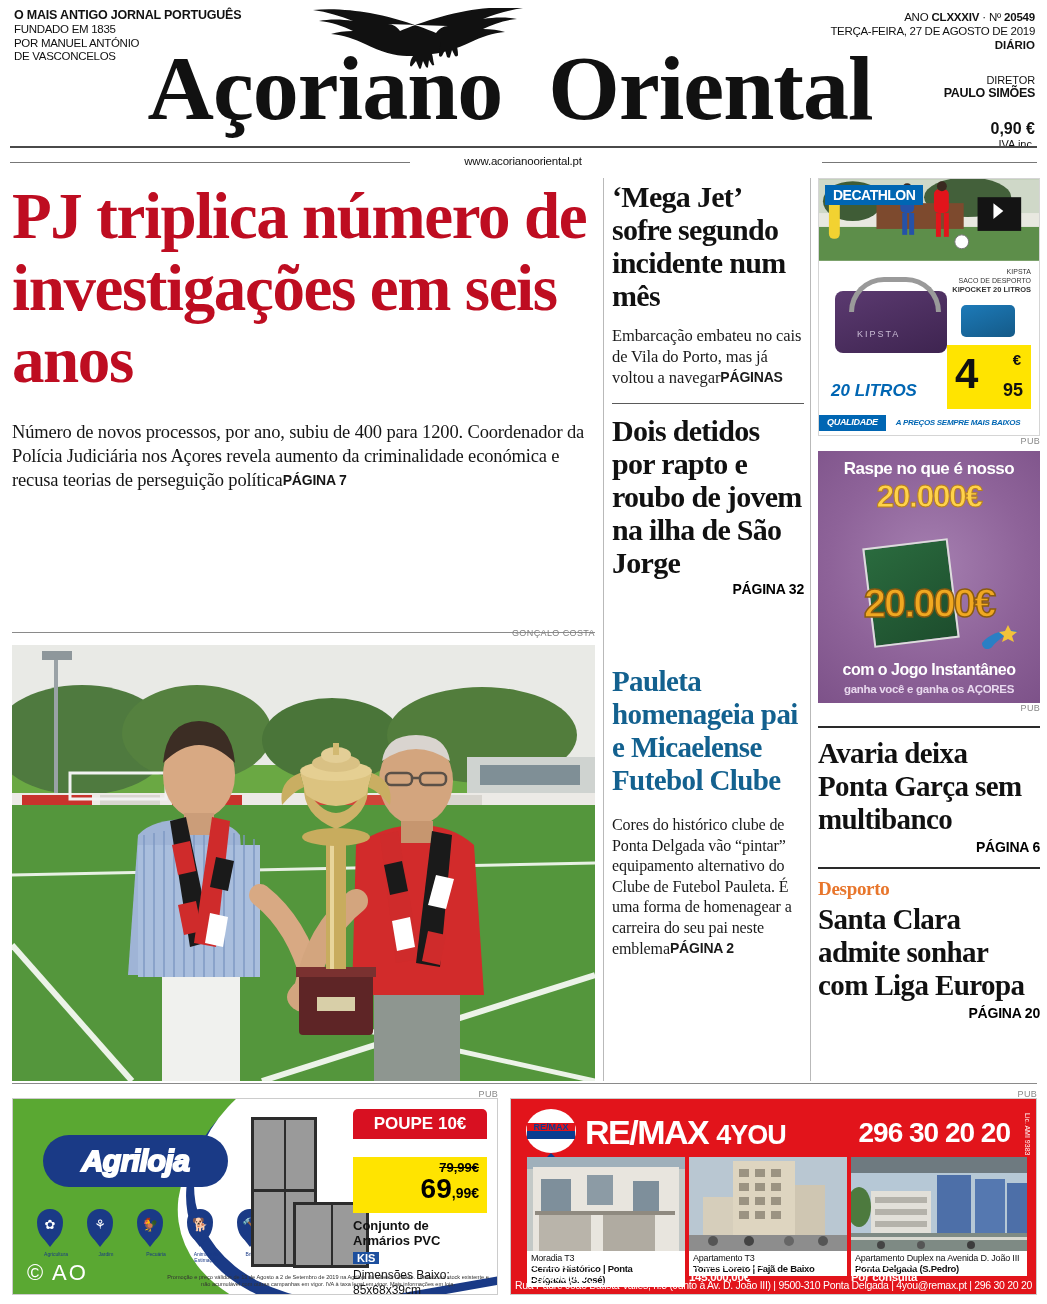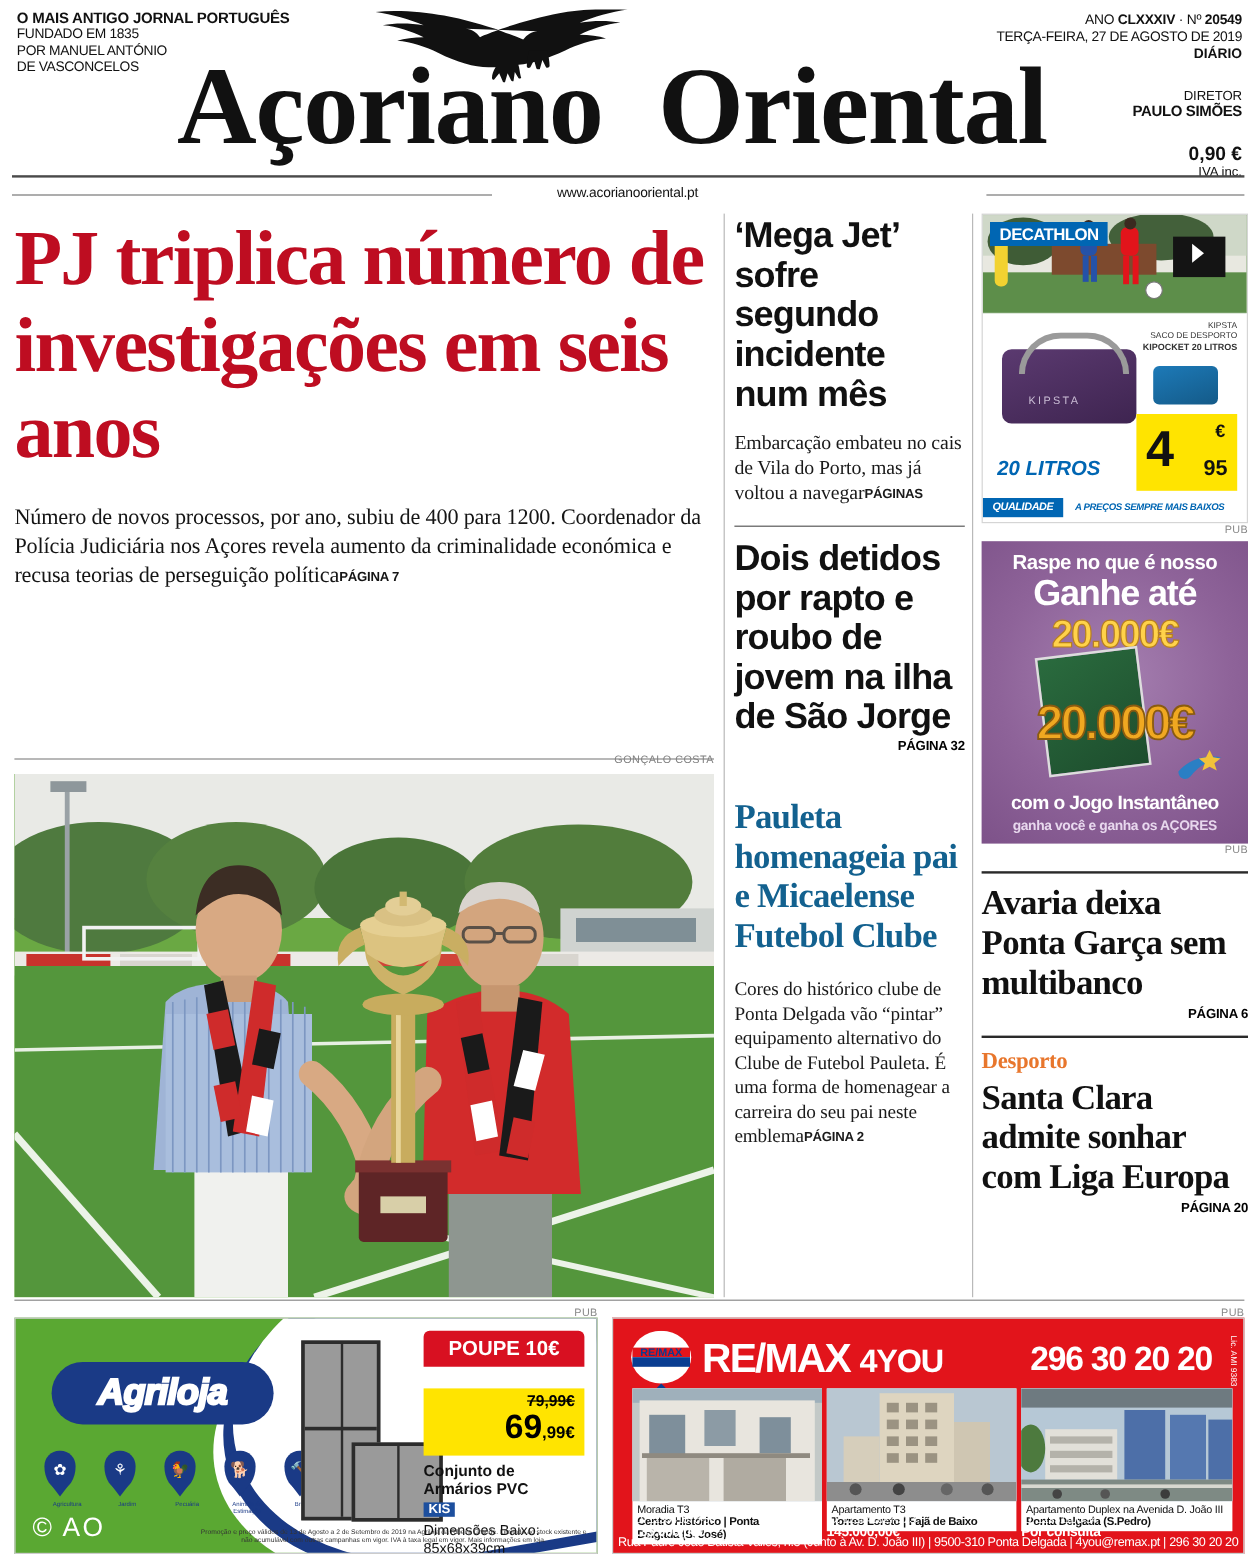--- a/index.html
+++ b/index.html
@@ -71,27 +71,27 @@
   
   .lead-h {
     color:#be0d21; font-family:"Liberation Serif", serif; font-weight:700;
     font-size: 65px; line-height: 72px; letter-spacing: -1.4px;
   }
   .lead-sub {
     margin-top: 24px; font-size: 18.5px; line-height: 24px; color:#151515;
     letter-spacing:-0.15px;
   }
   .pg {
-    font-family:"Liberation Sans", sans-serif; font-size:11px; font-weight:700;
+    font-family:"Liberation Sans", sans-serif; font-size:14px; font-weight:700;
     letter-spacing:-0.2px; vertical-align: 1px;
   }
 
   
   .b-h {
-    font-family:Liberation Sans, sans-serif; font-weight:700; color:#111;
+    font-family:Liberation Serif, serif; font-weight:700; color:#111;
     font-size: 30px; line-height: 33px; letter-spacing:-0.7px;
   }
   .b-p { margin-top: 13px; font-size: 16.5px; line-height: 21px; color:#1a1a1a; letter-spacing:-0.1px; }
   .b-rule { height:1px; background:#5a5a5a; margin: 15px 0 10px 0; }
   .b-pg { text-align:right; margin-top:2px; }
 
   .teal-h {
     font-family:"Liberation Serif", serif; font-weight:700; color:#13618f;
     font-size: 29px; line-height: 33px; letter-spacing:-0.6px;
   }
@@ -367,21 +367,20 @@
       </div>
       <div class="dec-bar">
         <div class="dec-qual">QUALIDADE</div>
         <div class="dec-baixos">A PREÇOS SEMPRE MAIS BAIXOS</div>
       </div>
     </div>
     <div class="pub">PUB</div>
 
     <div class="lot" style="margin-top:4px;">
       <div class="lot-l1">Raspe no que é nosso</div>
-      <div class="lot-l2">Ganhe até</div>
       <div class="lot-l3">20.000€</div>
       <div class="lot-mid">
         <div class="lot-ticket"></div>
         <div class="lot-big">20.000€</div>
       </div>
       <svg class="lot-az" viewBox="0 0 44 36">
         <path d="M4 22c8-10 22-14 36-12-10 2-20 8-26 16-4 4-10 2-10-4z" fill="#2a7fc4"></path>
         <path d="M30 4l3 6 6 1-5 4 2 6-6-3-6 3 2-6-5-4 6-1z" fill="#f2c23a"></path>
       </svg>
       <div class="lot-l4">com o Jogo Instantâneo</div>

